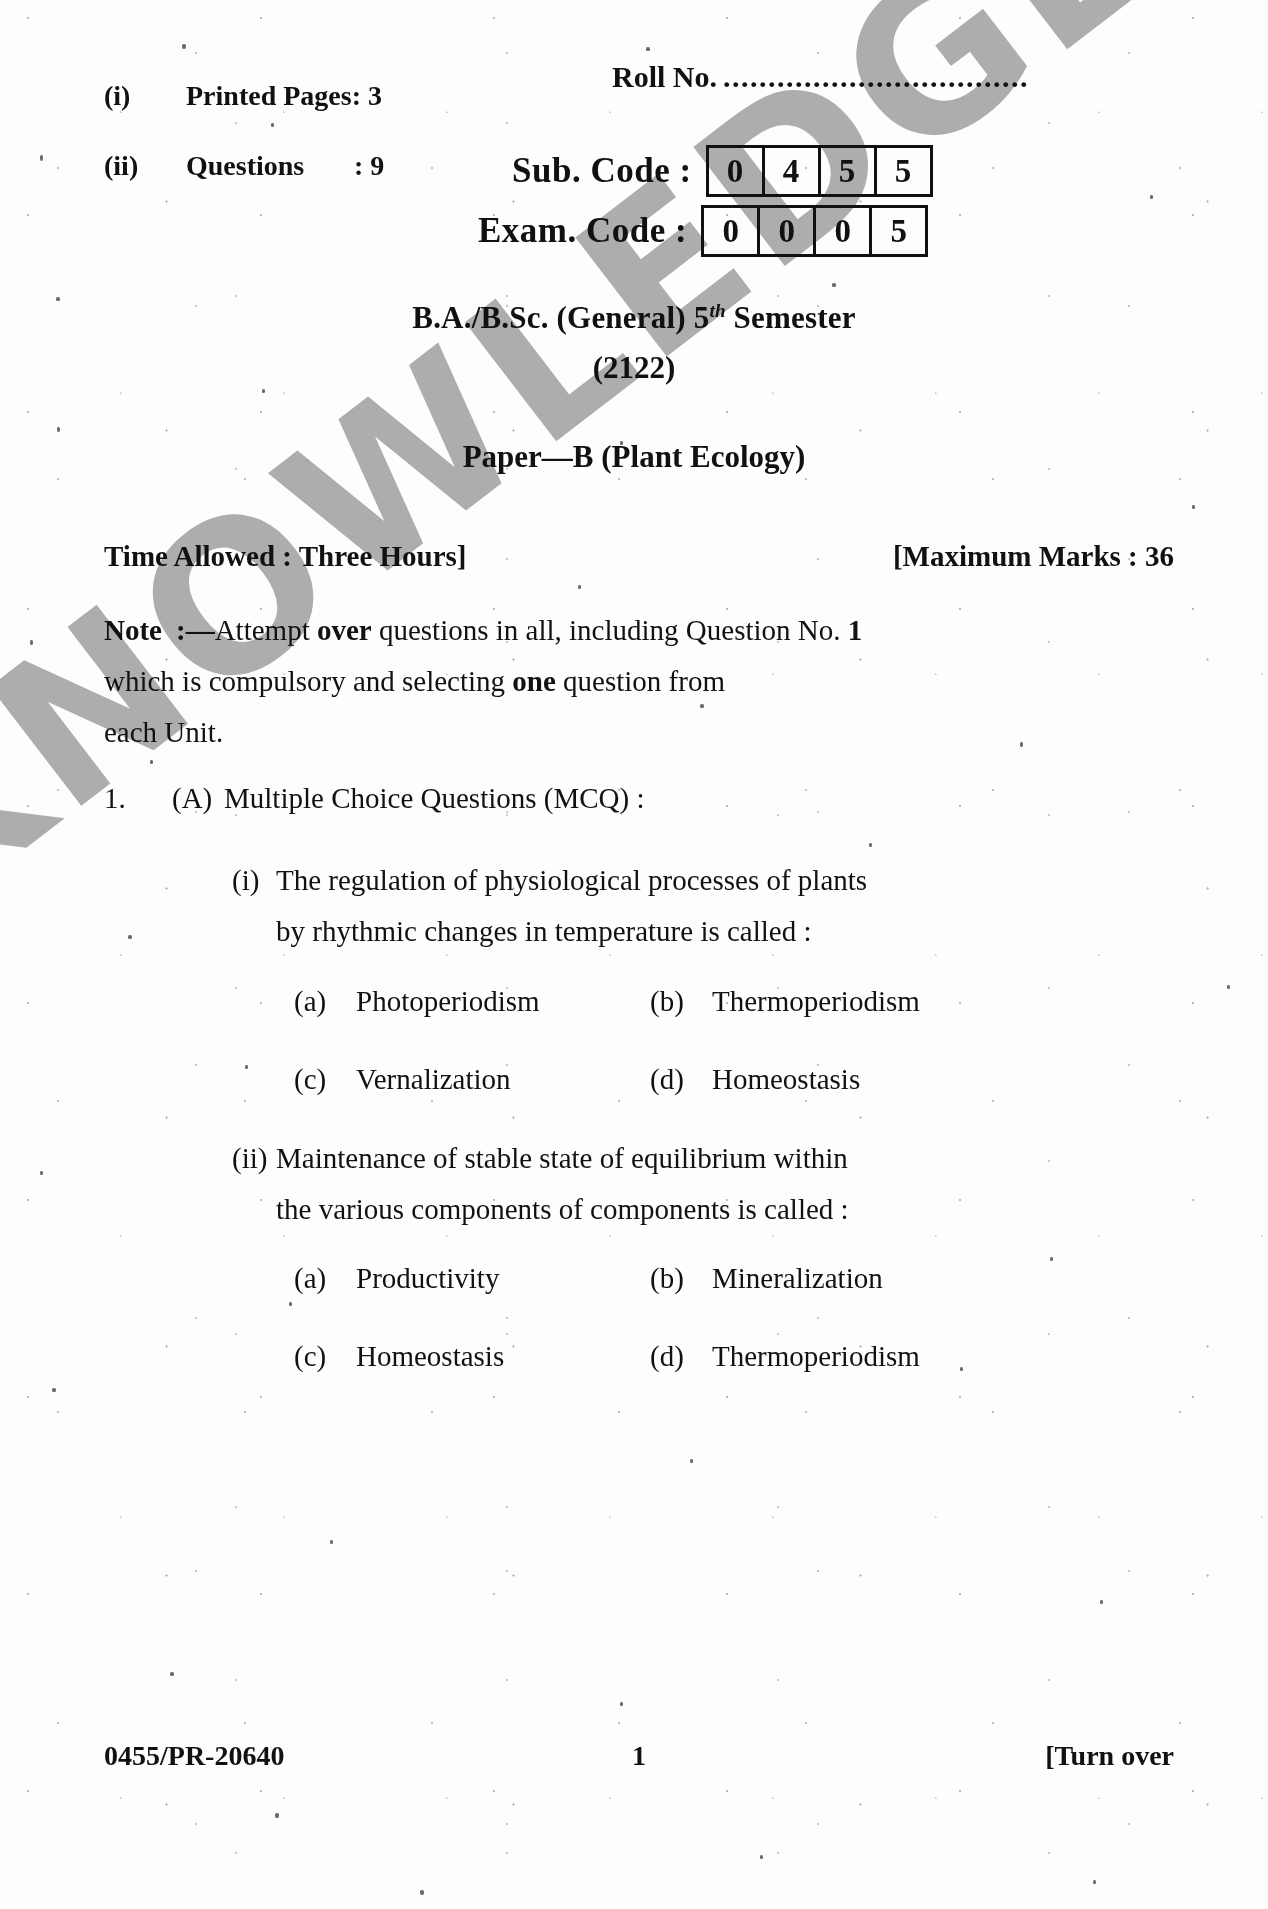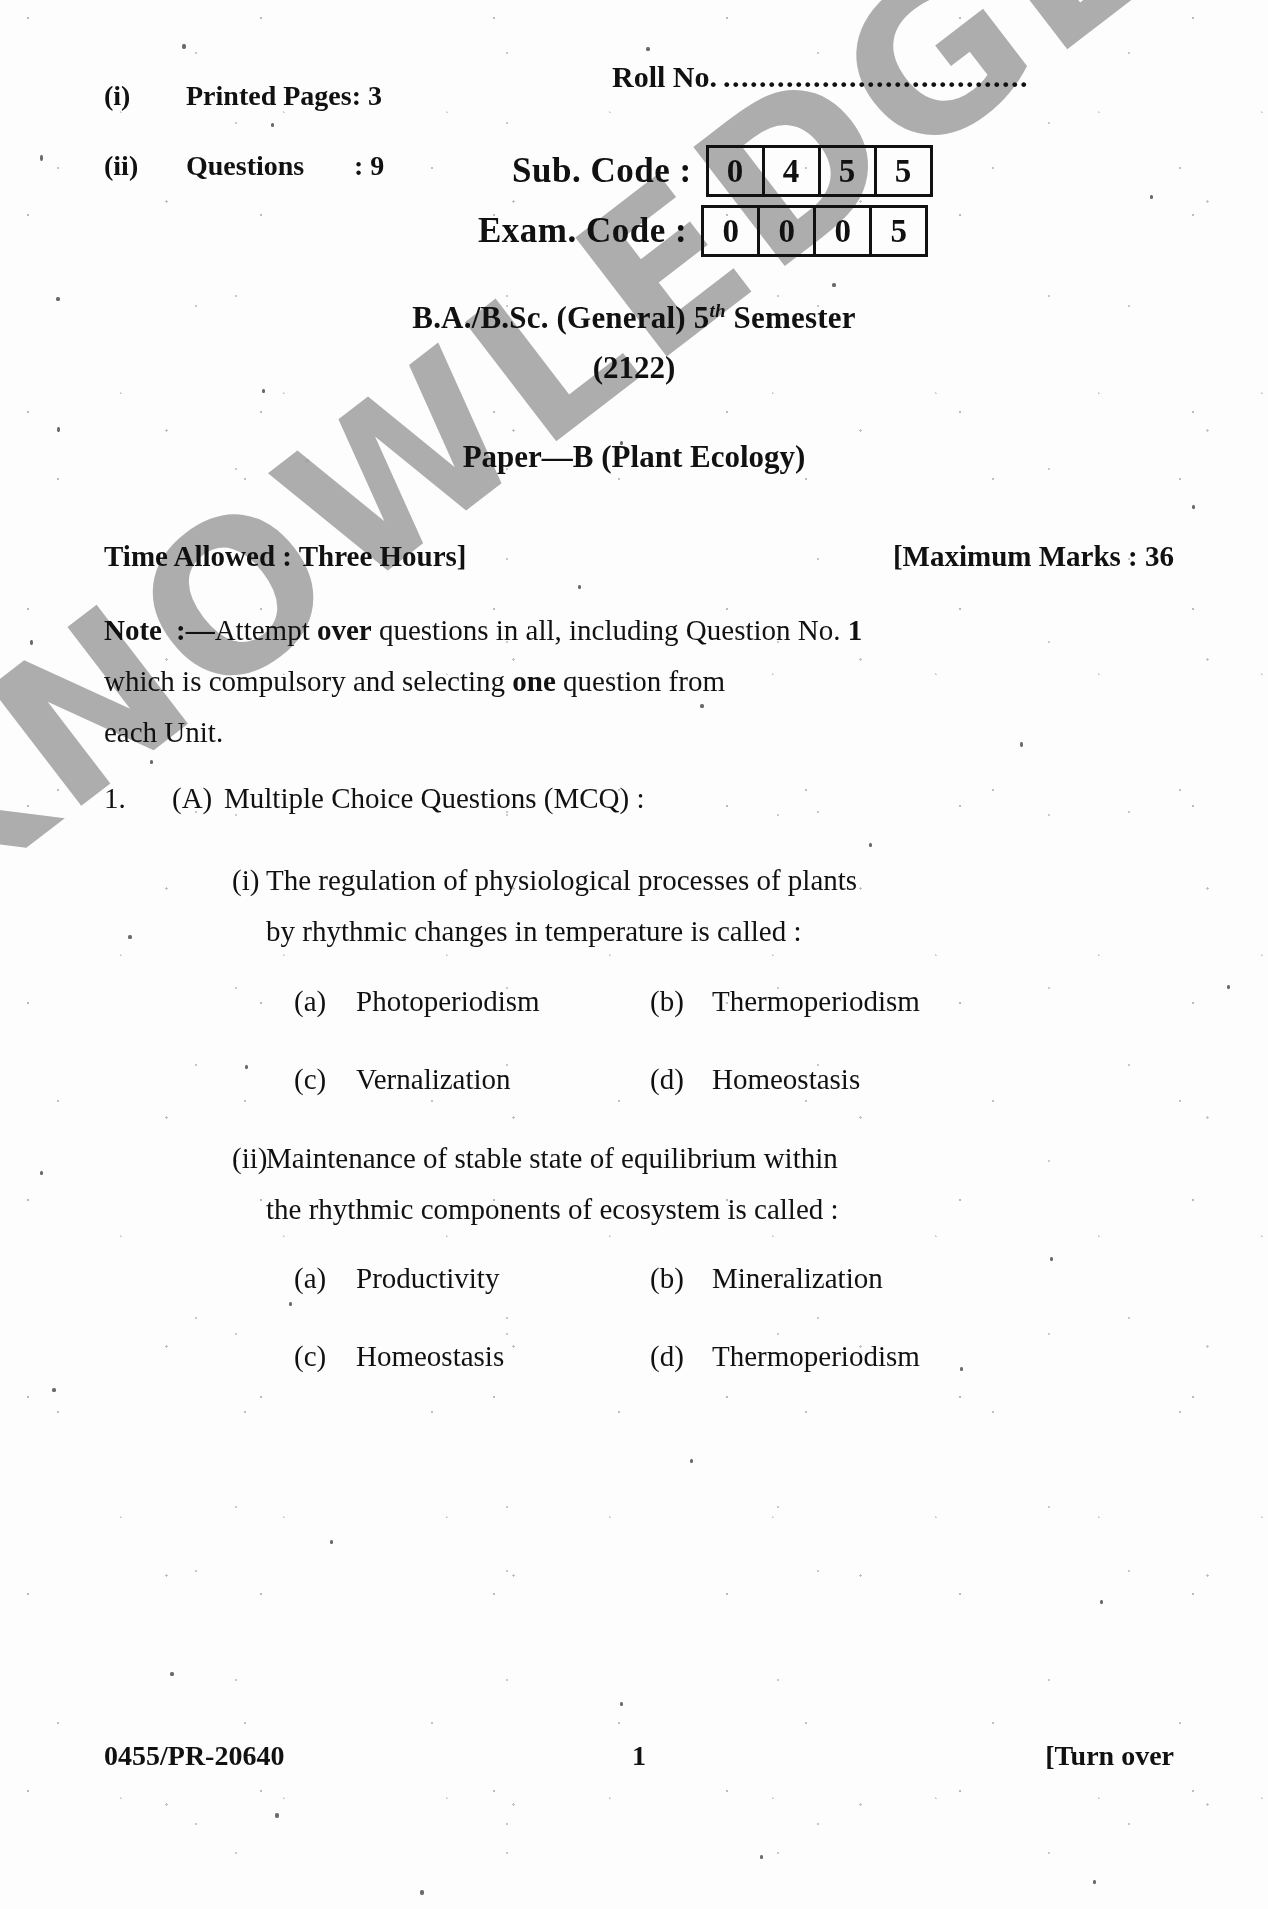--- a/index.html
+++ b/index.html
@@ -127,21 +127,21 @@
   #note-block .ind { display: block; }
   b.em { font-weight: bold; }
 
   
   #q1-line { left: 104px; top: 782px; font-size: 29px; }
   #q1-line .q-num { display: inline-block; width: 68px; }
   #q1-line .q-part { display: inline-block; width: 52px; }
 
   .mcq { position: absolute; width: 790px; font-size: 29px; line-height: 51px; }
   .mcq .m-rn { position: absolute; left: 0; top: 0; width: 62px; text-align: left; }
-  .mcq .m-text { display: block; margin-left: 34px; }
+  .mcq .m-text { display: block; margin-left: 44px; }
 
   .opts { position: absolute; width: 760px; font-size: 29px; }
   .opt-row { display: flex; }
   .opt { display: flex; }
   .opt-a { width: 356px; }
   .opt-lbl { width: 62px; }
 
   
   #footer { left: 104px; top: 1740px; width: 1070px; font-weight: bold; font-size: 28px; }
   #footer .f-left { float: left; }
@@ -277,21 +277,21 @@
         <span class="opt">
           <span class="opt-lbl">(d)</span>
           <span>Homeostasis</span>
         </span>
       </div>
     </div>
 
     <div class="mcq" style="left:232px; top:1133px; width:800px;">
       <span class="m-rn">(ii)</span>
       <span class="m-text">Maintenance of stable state of equilibrium within</span>
-      <span class="m-text">the rhythmic components of ecosystem is called :</span>
+      <span class="m-text">the various components of components is called :</span>
     </div>
 
     <div class="opts" style="left:294px; top:1262px;">
       <div class="opt-row" style="margin-bottom:45px;">
         <span class="opt opt-a">
           <span class="opt-lbl">(a)</span>
           <span>Productivity</span>
         </span>
         <span class="opt">
           <span class="opt-lbl">(b)</span>

